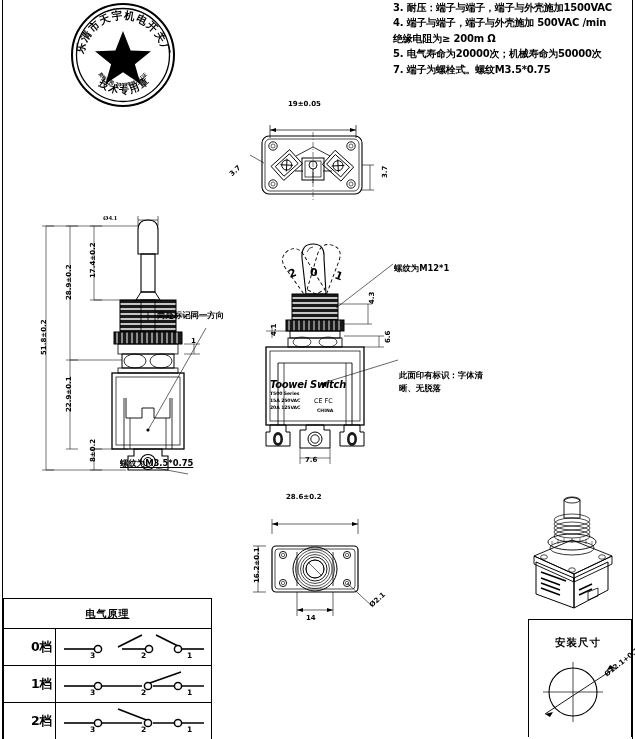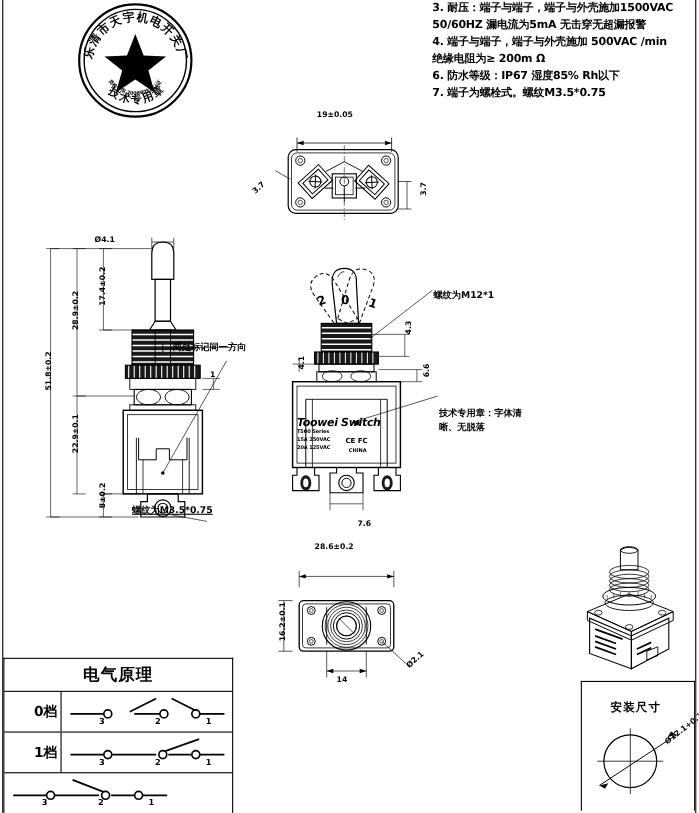--- a/index.html
+++ b/index.html
@@ -72,40 +72,40 @@
   
   .plate-title {
     font-size: 10px; font-weight: bold; font-style: italic;
     letter-spacing: -0.3px; color: #000; white-space: nowrap;
   }
   .plate-sub {
     font-size: 4.6px; font-weight: bold; color: #000;
     white-space: nowrap; line-height: 6.2px; letter-spacing: -0.1px;
   }
   .plate-cert {
-    font-size: 6.4px; font-weight: bold; color: #000; white-space: nowrap;
+    font-size: 6.4px; font-weight: normal; color: #000; white-space: nowrap;
   }
   .plate-country {
     font-size: 4.6px; font-weight: bold; color: #000; white-space: nowrap;
   }
 
   
   .schem-table {
     left: 3px; top: 598px; width: 209px; height: 141px;
     border: 1.6px solid #000;
     border-bottom: none;
     background: #fff;
   }
   .schem-header {
     height: 30px; width: 100%;
     border-bottom: 1.6px solid #000;
     display: flex; align-items: center; justify-content: center;
   }
   .schem-header-text {
-    font-size: 15px; font-weight: bold; letter-spacing: 1px;
+    font-size: 10px; font-weight: bold; letter-spacing: 1px; text-decoration: underline;
   }
   .schem-row {
     height: 37px; width: 100%;
     border-bottom: 1.6px solid #000;
     display: flex; align-items: stretch;
   }
   .schem-row:last-child { border-bottom: none; }
   .schem-rowlabel {
     width: 52px; border-right: 1.6px solid #000;
     display: flex; align-items: center; justify-content: center;
@@ -163,24 +163,23 @@
         <textPath href="#arcBot" startOffset="22%">技术专用章</textPath>
       </text>
       <text font-size="4.6" font-weight="bold" font-family="'DejaVu Sans',sans-serif" fill="#000">
         <textPath href="#arcBot2" startOffset="14%">质检专用     2008年技术认证</textPath>
       </text>
     </svg>
   </div>
 
   <div class="abs spec-block">
     <div class="spec-line">3. 耐压：端子与端子，端子与外壳施加1500VAC</div>
-    <div class="spec-line">50/60HZ 漏电流为5mA 无击穿无超漏报警</div>
     <div class="spec-line">4. 端子与端子，端子与外壳施加 500VAC /min</div>
     <div class="spec-line">绝缘电阻为≥ 200m Ω</div>
-    <div class="spec-line">6. 防水等级：IP67  湿度85% Rh以下</div>
+    <div class="spec-line">5. 电气寿命为20000次；机械寿命为50000次</div>
     <div class="spec-line">7. 端子为螺栓式。螺纹M3.5*0.75</div>
   </div>
 
   <div class="abs" style="left:248px; top:108px;">
     <svg width="130" height="95" viewBox="0 0 130 95">
 
       <g stroke="#000" stroke-width="0.7">
         <line x1="22" y1="22" x2="108" y2="22"></line>
         <line x1="22" y1="17" x2="22" y2="30"></line>
         <line x1="108" y1="17" x2="108" y2="30"></line>
@@ -342,21 +341,21 @@
 
       <line x1="140" y1="104" x2="172" y2="104" class="ln" stroke-width="0.6"></line>
 
       <line x1="110" y1="218" x2="168" y2="116" class="ln" stroke-width="0.6"></line>
       <circle cx="110" cy="218" r="1.6" fill="#000"></circle>
 
       <line x1="118" y1="256" x2="150" y2="262" class="ln" stroke-width="0.6"></line>
     </svg>
   </div>
 
-  <div class="abs dim" style="left:86px; top:214px;">Ø4.1</div>
+  <div class="abs dim" style="left:103px; top:214px;font-family:Liberation Serif, serif;">Ø4.1</div>
   <div class="abs dim dim-v" style="left:40px; top:355px;">51.8±0.2</div>
   <div class="abs dim dim-v" style="left:65px; top:300px;">28.9±0.2</div>
   <div class="abs dim dim-v" style="left:65px; top:412px;">22.9±0.1</div>
   <div class="abs dim dim-v" style="left:89px; top:278px;">17.4±0.2</div>
   <div class="abs dim dim-v" style="left:89px; top:462px;">8±0.2</div>
   <div class="abs dim" style="left:191px; top:337px;">1</div>
 
   <div class="abs callout" style="left:157px; top:309px;">两处标记同一方向</div>
   <div class="abs callout" style="left:120px; top:457px;text-decoration:underline;">螺纹为M3.5*0.75</div>
 
@@ -453,27 +452,27 @@
     </svg>
   </div>
 
   <div class="abs plate-title" style="left:270px; top:379px;">Toowei Switch</div>
   <div class="abs plate-sub" style="left:270px; top:391px;">T500  Series</div>
   <div class="abs plate-sub" style="left:270px; top:398px;">15A 250VAC</div>
   <div class="abs plate-sub" style="left:270px; top:405px;">20A 125VAC</div>
   <div class="abs plate-cert" style="left:314px; top:397px;">CE FC</div>
   <div class="abs plate-country" style="left:317px; top:408px;">CHINA</div>
 
-  <div class="abs dim" style="left:305px; top:472px;margin-left:20px;">7.6</div>
+  <div class="abs dim" style="left:305px; top:456px;">7.6</div>
   <div class="abs dim dim-v" style="left:368px; top:304px;">4.3</div>
   <div class="abs dim dim-v" style="left:270px; top:336px;">4.1</div>
   <div class="abs dim dim-v" style="left:384px; top:343px;">6.6</div>
 
   <div class="abs callout" style="left:394px; top:262px;">螺纹为M12*1</div>
-  <div class="abs callout" style="left:399px; top:369px;">技术专用章：字体清</div>
+  <div class="abs callout" style="left:399px; top:369px;">此面印有标识：字体清</div>
   <div class="abs callout" style="left:399px; top:382px;">晰、无脱落</div>
 
   <div class="abs" style="left:248px; top:500px;">
     <svg width="150" height="125" viewBox="0 0 150 125">
 
       <g stroke="#000" stroke-width="0.6">
         <line x1="24" y1="24" x2="110" y2="24"></line>
         <line x1="24" y1="19" x2="24" y2="34"></line>
         <line x1="110" y1="19" x2="110" y2="34"></line>
       </g>
@@ -618,20 +617,21 @@
           <circle cx="92" cy="20" r="3.6" fill="#fff" stroke="#000" stroke-width="1.5"></circle>
           <circle cx="122" cy="20" r="3.6" fill="#fff" stroke="#000" stroke-width="1.5"></circle>
         </svg>
         <span class="term-label" style="left:34px; top:22px;">3</span>
         <span class="term-label" style="left:85px; top:22px;">2</span>
         <span class="term-label" style="left:131px; top:22px;">1</span>
       </div>
     </div>
 
     <div class="schem-row">
+      <div class="schem-rowlabel">2档</div>
       <div class="schem-diagram">
         <svg width="155" height="37" viewBox="0 0 155 37">
           <g stroke="#000" stroke-width="1.6" fill="none">
             <line x1="8" y1="20" x2="38" y2="20"></line>
             <line x1="46" y1="20" x2="86" y2="20"></line>
             <line x1="97" y1="20" x2="148" y2="20"></line>
             <line x1="93" y1="18" x2="62" y2="6"></line>
           </g>
           <circle cx="42" cy="20" r="3.6" fill="#fff" stroke="#000" stroke-width="1.5"></circle>
           <circle cx="92" cy="20" r="3.6" fill="#fff" stroke="#000" stroke-width="1.5"></circle>

